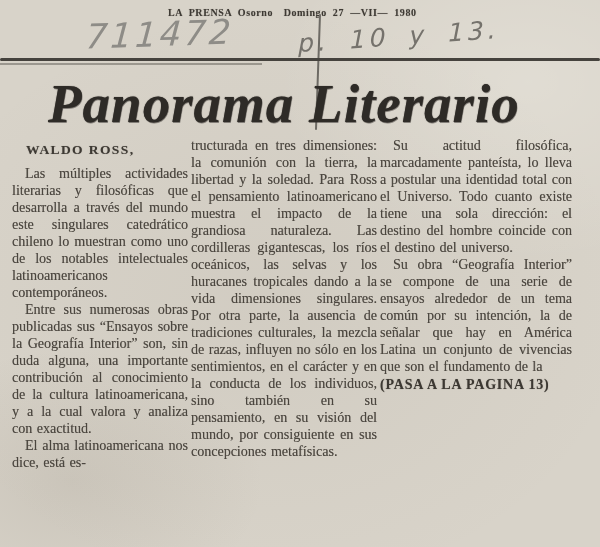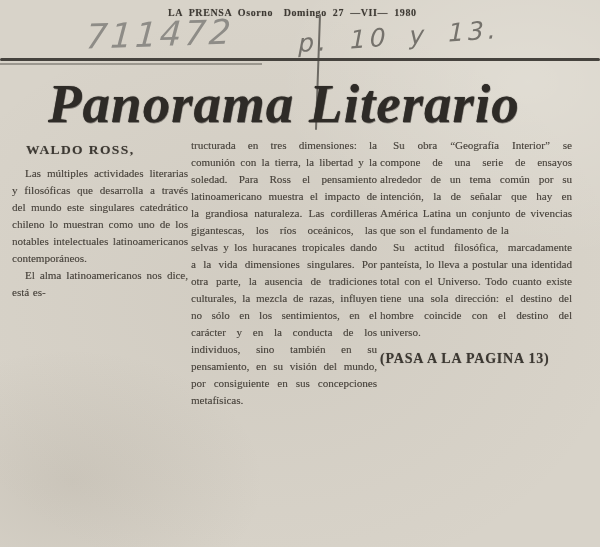--- a/index.html
+++ b/index.html
@@ -86,30 +86,30 @@
     margin:4px 0 6px 14px;
     font-weight:bold;
     font-size:13.5px;
     line-height:18px;
     letter-spacing:1.4px;
     color:#3e3a34;
     text-shadow:0 0 1px rgba(62,58,52,0.4);
   }
   .body-text p{
     margin:0;
-    font-size:11px;
+    font-size:14px;
     line-height:17px;
     text-align:justify;
     color:#4a453e;
     text-shadow:0.3px 0.3px 0.5px rgba(74,69,62,0.45);
     word-spacing:1px;
   }
   .body-text p.indent{text-indent:13px;}
   .continuation{
-    margin-top:10px;
+    margin-top:2px;
     font-size:14px;
     font-weight:bold;
     letter-spacing:0.8px;
     color:#3c3832;
     white-space:nowrap;
     text-shadow:0 0 1px rgba(60,56,50,0.45);
   }
 </style>
 </head>
 <body>
@@ -127,27 +127,28 @@
 
   <div class="article-title">Panorama Literario</div>
 
   <div class="columns">
 
     <div class="col col-1 body-text">
       <div class="article-heading">
         <div>WALDO ROSS,</div>
       </div>
       <p class="indent">Las múltiples actividades literarias y filosóficas que desarrolla a través del mundo este singulares catedrático chileno lo muestran como uno de los notables intelectuales latinoamericanos contemporáneos.</p>
-      <p class="indent">El alma latinoamericanos nos dice, está es-</p>
+      <p class="indent">Entre sus numerosas obras publicadas sus “Ensayos sobre la Geografía Interior” son, sin duda alguna, una importante contribución al conocimiento de la cultura latinoamericana, y a la cual valora y analiza con exactitud.</p>
+      <p class="indent">El alma latinoamericana nos dice, está es-</p>
     </div>
 
     <div class="col col-2 body-text">
       <p>tructurada en tres dimensiones: la comunión con la tierra, la libertad y la soledad. Para Ross el pensamiento latinoamericano muestra el impacto de la grandiosa naturaleza. Las cordilleras gigantescas, los ríos oceánicos, las selvas y los huracanes tropicales dando a la vida dimensiones singulares. Por otra parte, la ausencia de tradiciones culturales, la mezcla de razas, influyen no sólo en los sentimientos, en el carácter y en la conducta de los individuos, sino también en su pensamiento, en su visión del mundo, por consiguiente en sus concepciones metafísicas.</p>
     </div>
 
     <div class="col col-3 body-text">
+      <p class="indent">Su actitud filosófica, marcadamente panteísta, lo lleva a postular una identidad total con el Universo. Todo cuanto existe tiene una sola dirección: el destino del hombre coincide con el destino del universo.</p>
       <p class="indent">Su obra “Geografía Interior” se compone de una serie de ensayos alrededor de un tema común por su intención, la de señalar que hay en América Latina un conjunto de vivencias que son el fundamento de la</p>
-      <p class="indent">Su actitud filosófica, marcadamente panteísta, lo lleva a postular una identidad total con el Universo. Todo cuanto existe tiene una sola dirección: el destino del hombre coincide con el destino del universo.</p>
       <div class="continuation">(PASA A LA PAGINA 13)</div>
     </div>
 
   </div>
 </div>
 
 </body></html>

